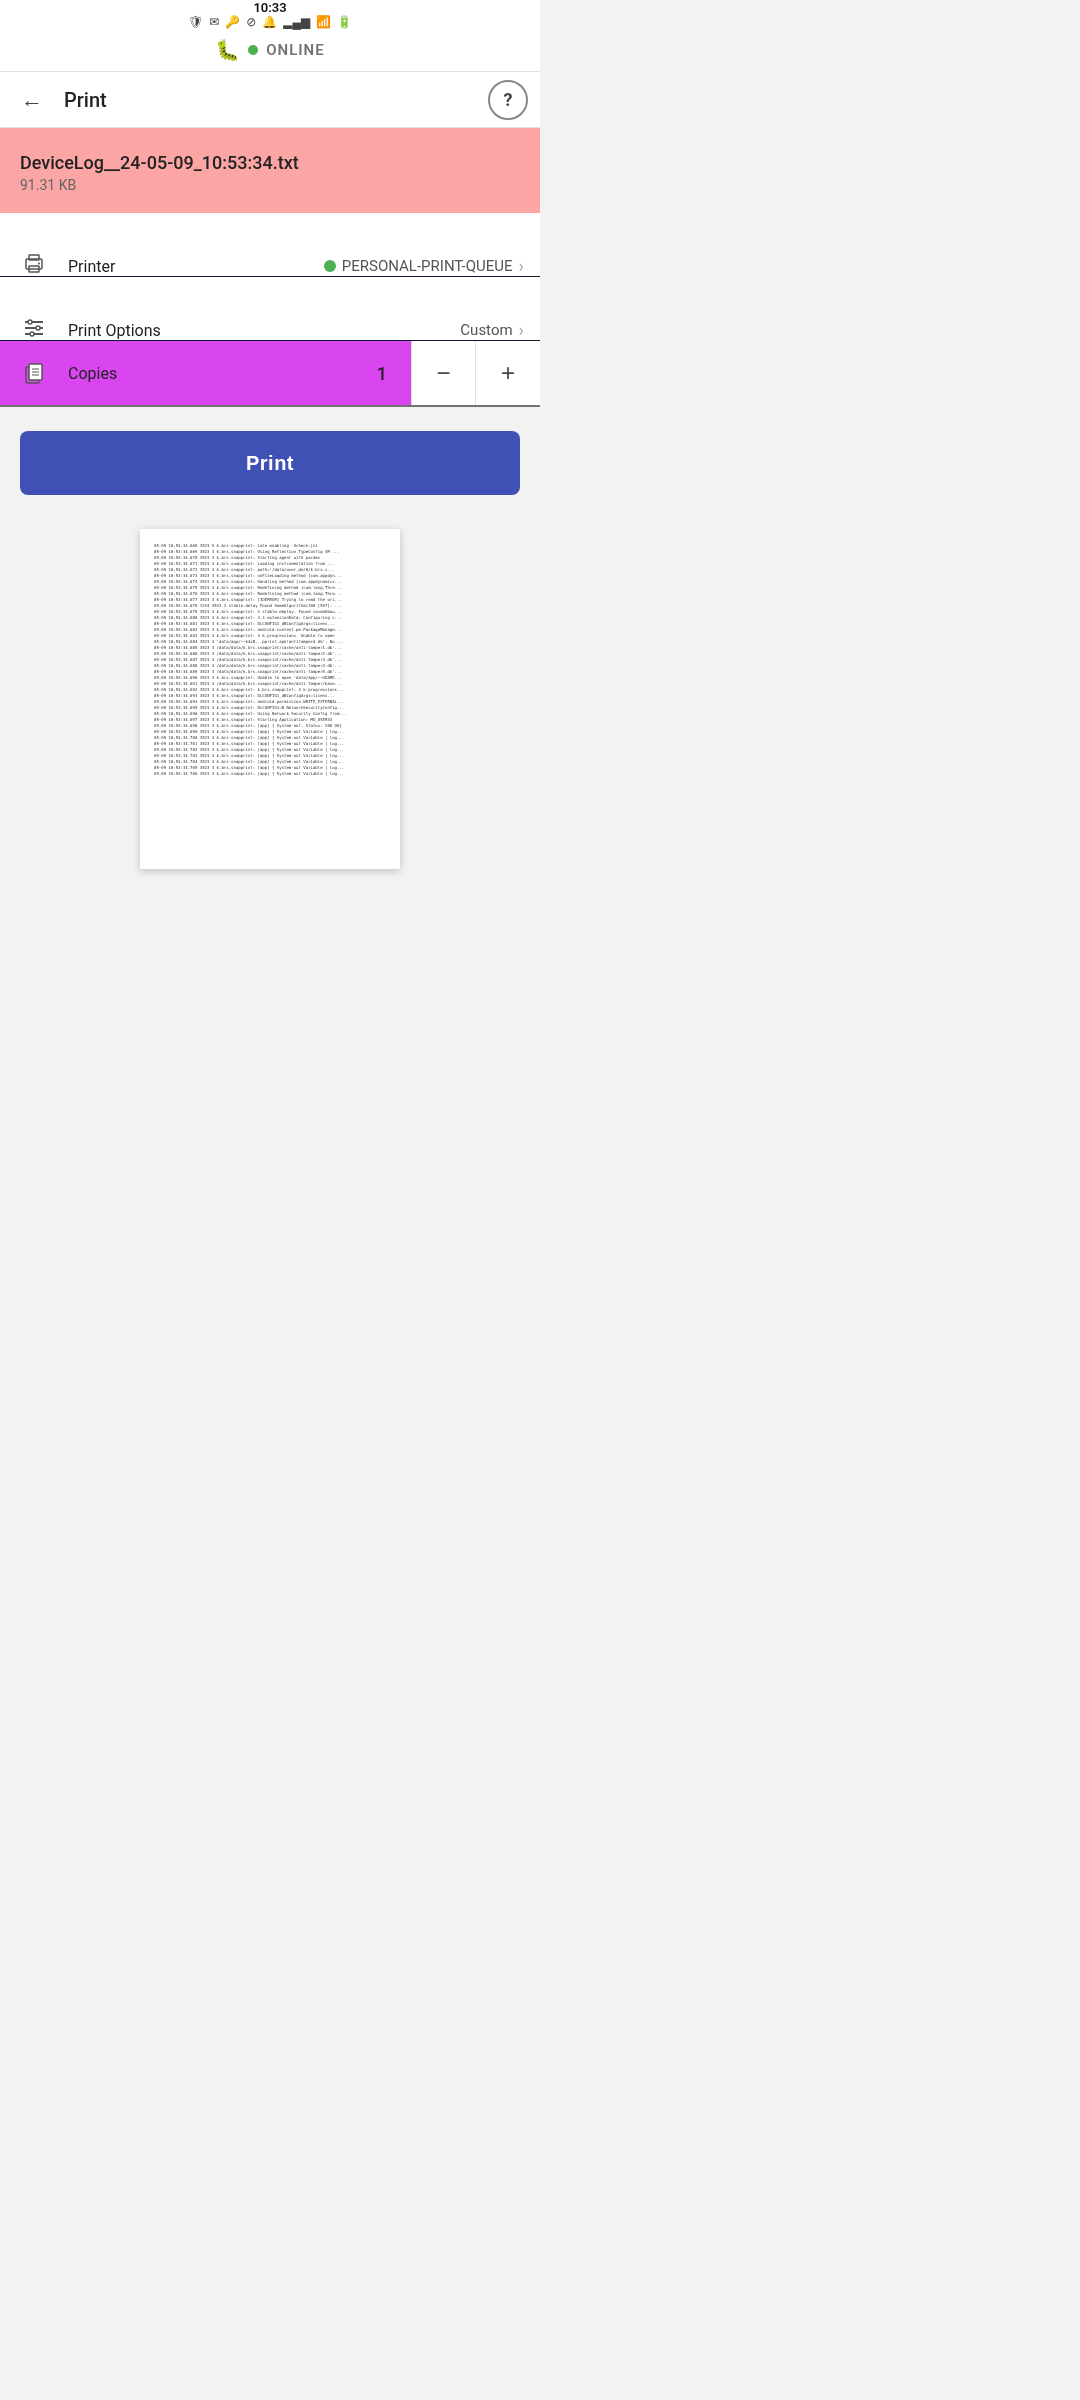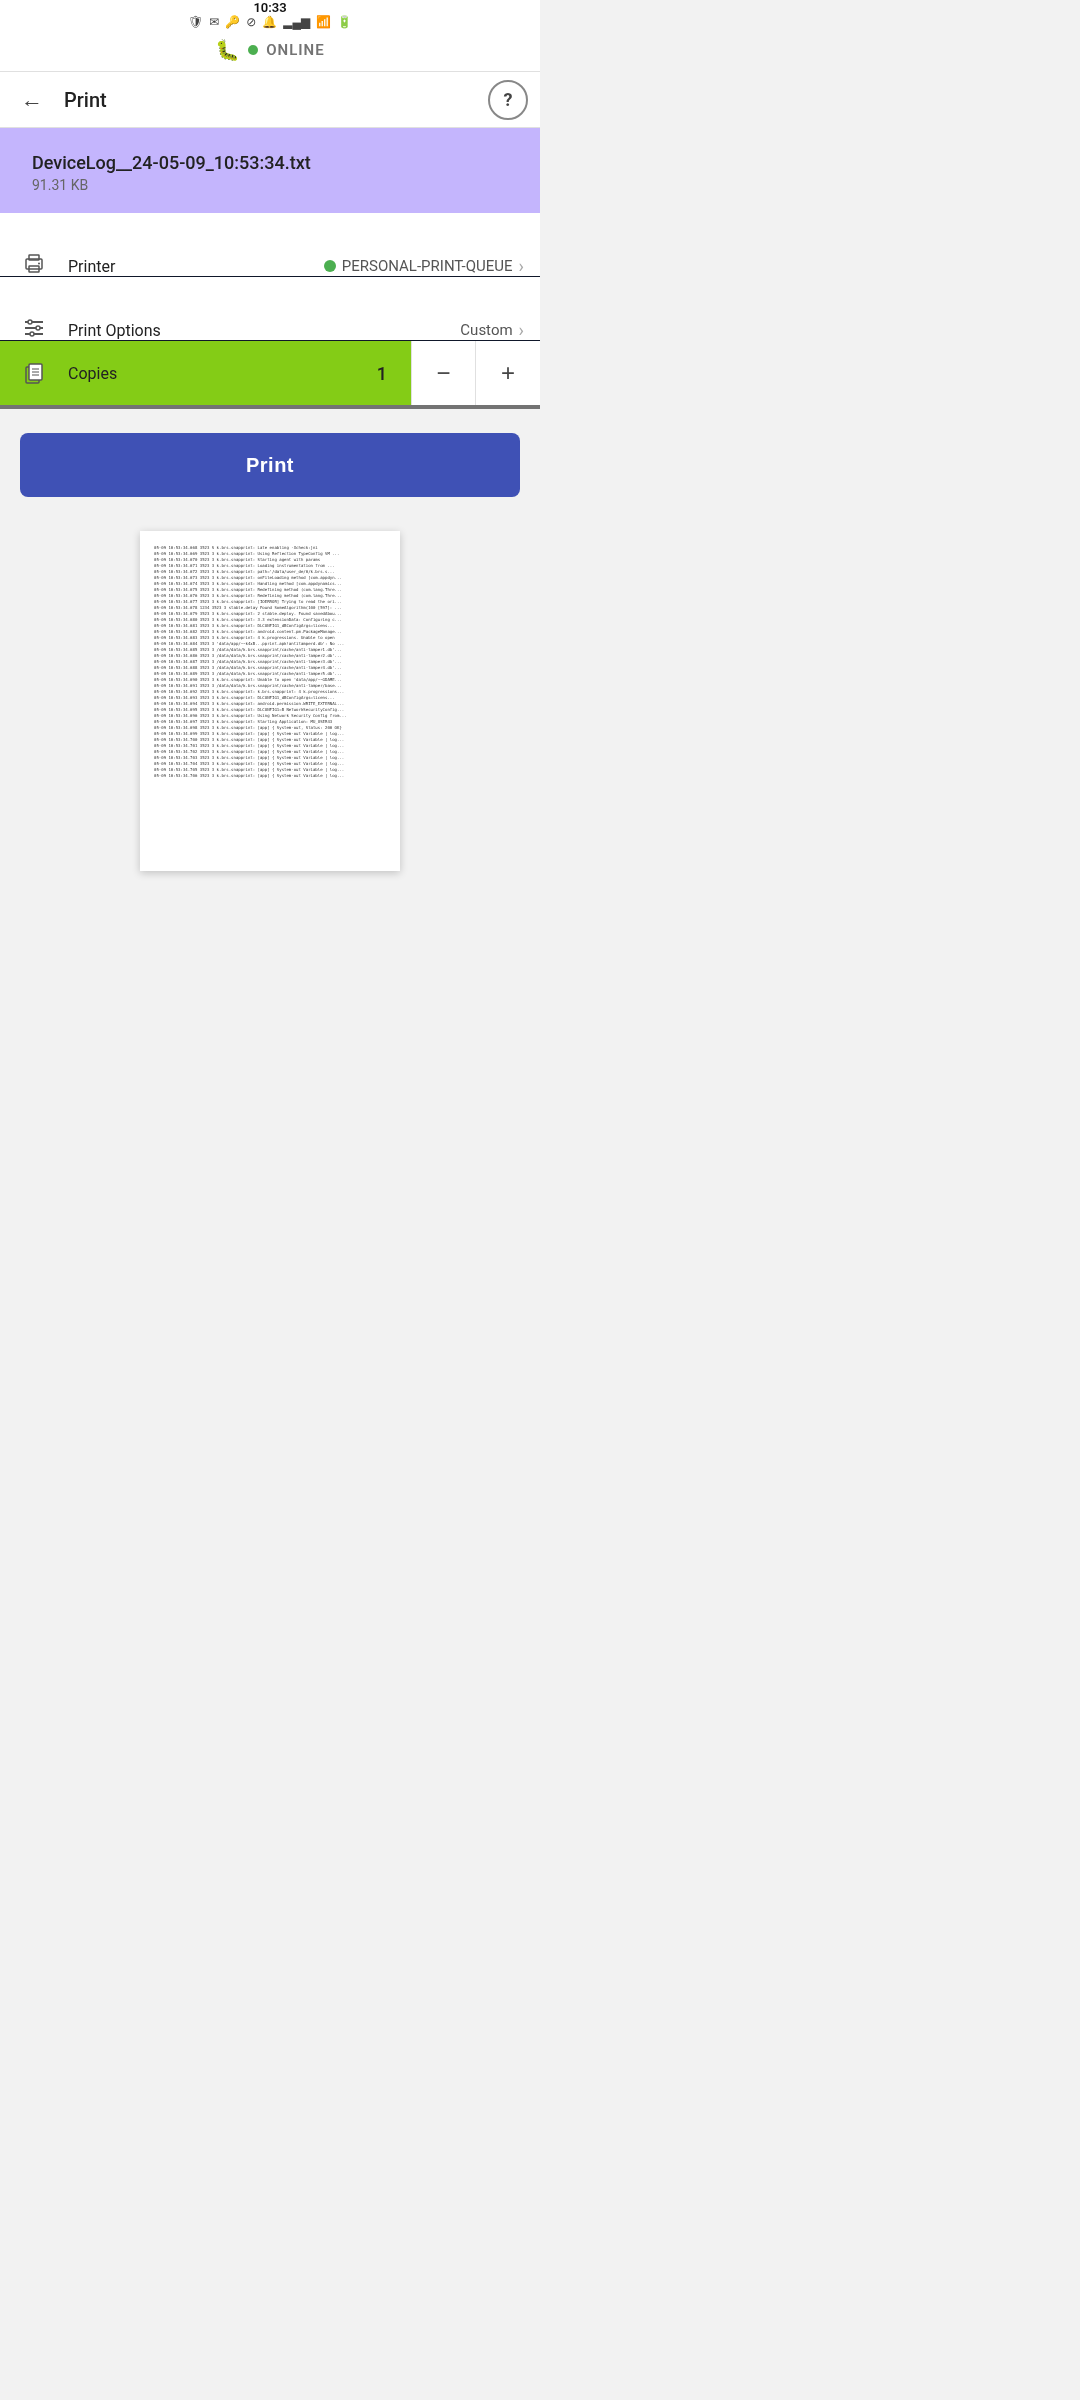--- a/index.html
+++ b/index.html
@@ -102,22 +102,22 @@
       cursor: pointer;
       border: 2px solid #888;
       border-radius: 50%;
       color: #444;
       font-size: 18px;
       font-weight: 700;
     }
 
     
     .file-info {
-      background: #c4b5fd;
-      padding: 24px 32px 20px;
+      background: #fca5a5;
+      padding: 24px 20px 20px;
     }
     .file-name {
       font-size: 18px;
       font-weight: 500;
       color: #222;
       margin-bottom: 4px;
     }
     .file-size {
       font-size: 14px;
       color: #666;
@@ -161,27 +161,27 @@
       background: #4caf50;
       border-radius: 50%;
     }
     .chevron-right {
       color: #aaa;
       font-size: 18px;
     }
 
     
     .copies-row {
-      background: #84cc16;
+      background: #d946ef;
       margin-top: 0;
       padding: 0;
       display: flex;
       align-items: center;
       min-height: 64px;
-      border-bottom: 4px solid #737373;
+      border-bottom: 2px solid #737373;
     }
     .copies-left {
       display: flex;
       align-items: center;
       flex: 1;
       padding: 0 16px;
       min-height: 64px;
       border-right: 1px solid #e0e0e0;
     }
     .copies-icon {

